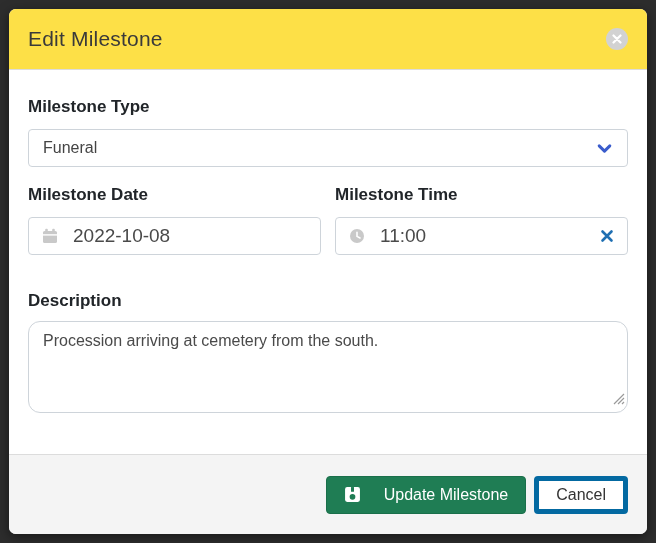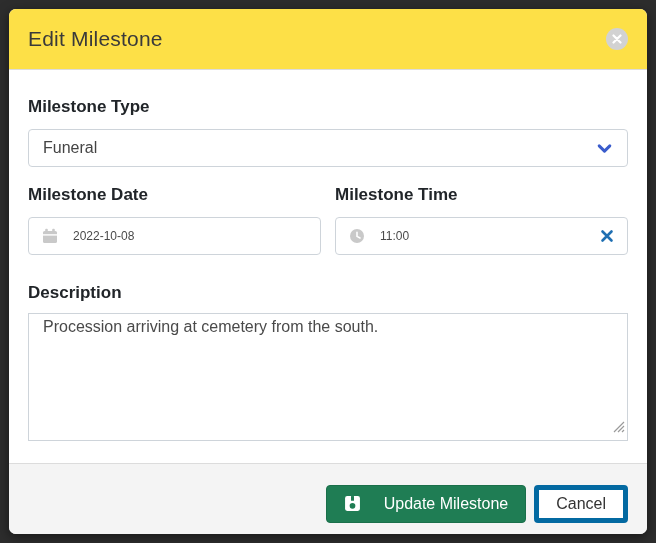--- a/index.html
+++ b/index.html
@@ -47,48 +47,48 @@
     height:38px; width:100%;
     border:1px solid #ced4da; border-radius:4px;
     background:#fff;
     display:flex; align-items:center; justify-content:space-between;
     padding:0 14px;
     cursor:pointer;
     margin-bottom:18px;
   }
   .select-value { font-size:16px; color:#444; }
   .row-2col {
-    display:flex; gap:14px; margin-bottom:28px;justify-content:space-between;
+    display:flex; gap:14px; margin-bottom:36px;justify-content:space-between;
   }
   .col { flex:1 1 0; min-width:0; }
   .input-wrap { position:relative; }
   .text-input {
     width:100%; height:38px;
     border:1px solid #ced4da; border-radius:4px;
     font-family:"Liberation Sans", sans-serif;
-    font-size:12px; color:#4a4a4a;
+    font-size:19px; color:#4a4a4a;
     padding:0 14px 0 44px;
     outline:none; background:#fff;
   }
   .input-icon-left {
     position:absolute; left:14px; top:50%; transform:translateY(-50%);
     display:flex; pointer-events:none;
   }
   .input-clear {
     position:absolute; right:12px; top:50%; transform:translateY(-50%);
     background:none; border:none; cursor:pointer; display:flex; padding:2px;
   }
   .desc-label { margin-bottom:10px; }
   .textarea-wrap { position:relative; }
   textarea.desc {
-    width:100%; height:128px;
-    border:1px solid #ced4da; border-radius:0;
+    width:100%; height:92px;
+    border:1px solid #ced4da; border-radius:12px;
     font-family:"Liberation Sans", sans-serif;
     font-size:16px; color:#4a4a4a;
-    padding:4px 14px;
+    padding:10px 14px;
     resize:none; outline:none;
     display:block;
   }
   .resize-handle {
     position:absolute; right:3px; bottom:4px; pointer-events:none;
   }
   .modal-footer {
     background:#f4f4f4;
     border-top:1px solid #dcdcdc;
     height:80px; flex:0 0 80px;

